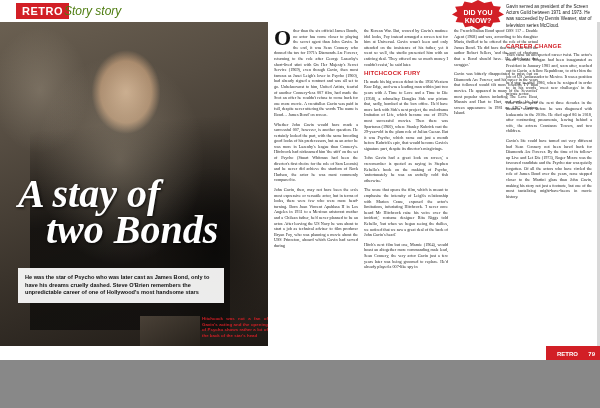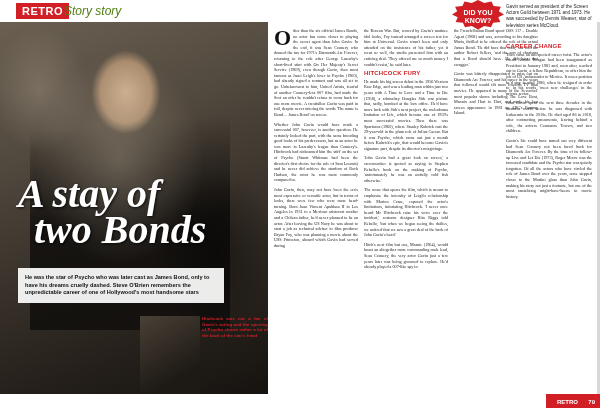--- a/index.html
+++ b/index.html
@@ -1,17 +1,17 @@
 <!DOCTYPE html>
 <html><head>
 <meta charset="utf-8">
 <style>
   html,body{margin:0;padding:0;background:#888;}
   body{font-family:"Liberation Serif",serif;}
-  .page{position:relative;width:600px;height:408px;background:#ffffff;overflow:hidden;}
+  .page{position:relative;width:600px;height:360px;background:#ffffff;overflow:hidden;}
   
   .photo{position:absolute;left:0;top:0;width:268px;height:408px;
     background:linear-gradient(160deg,#6e6354 0%,#564d42 28%,#3b342c 55%,#241f1a 80%,#14110e 100%);
     overflow:hidden;}
   .photo:after{content:"";position:absolute;left:0;top:0;right:0;bottom:0;
     background:
       radial-gradient(ellipse 120px 150px at 120px 160px, rgba(220,205,180,.30), rgba(0,0,0,0) 70%),
       radial-gradient(ellipse 70px 90px at 40px 90px, rgba(255,240,215,.18), rgba(0,0,0,0) 70%),
       radial-gradient(ellipse 90px 120px at 215px 250px, rgba(0,0,0,.45), rgba(0,0,0,0) 70%);}
   
@@ -43,21 +43,21 @@
   #col4{left:506px;top:40px;width:86px;}
   .col p{margin:0 0 4px 0;}
   .dropcap{float:left;font-size:22px;line-height:18px;font-weight:bold;padding-right:2px;
     margin-top:1px;color:#111;}
   .subhead{font-family:"Liberation Sans",sans-serif;font-weight:bold;font-size:6px;
     color:#d21f26;margin:4px 0 2px 0;letter-spacing:.2px;}
   
   .title{position:absolute;left:18px;top:176px;width:250px;color:#fff;
     font-family:"Liberation Serif",serif;font-style:italic;font-weight:bold;
     font-size:40px;line-height:36px;text-shadow:1px 1px 3px rgba(0,0,0,.8);}
-  .title .l2{display:block;margin-left:16px;}
+  .title .l2{display:block;margin-left:28px;}
   
   .stand{position:absolute;left:18px;top:268px;width:206px;
     background:rgba(255,255,255,.92);padding:6px 7px;box-sizing:border-box;
     font-family:"Liberation Sans",sans-serif;font-weight:bold;font-size:5.6px;
     line-height:7.6px;color:#111;}
   
   .capbox{position:absolute;left:140px;top:316px;width:128px;height:86px;overflow:hidden;}
   .capimg{position:absolute;left:0;top:0;width:60px;height:86px;
     background:linear-gradient(150deg,#4a4137,#1d1914 70%);}
   .capimg:after{content:"";position:absolute;left:8px;top:14px;width:34px;height:44px;

